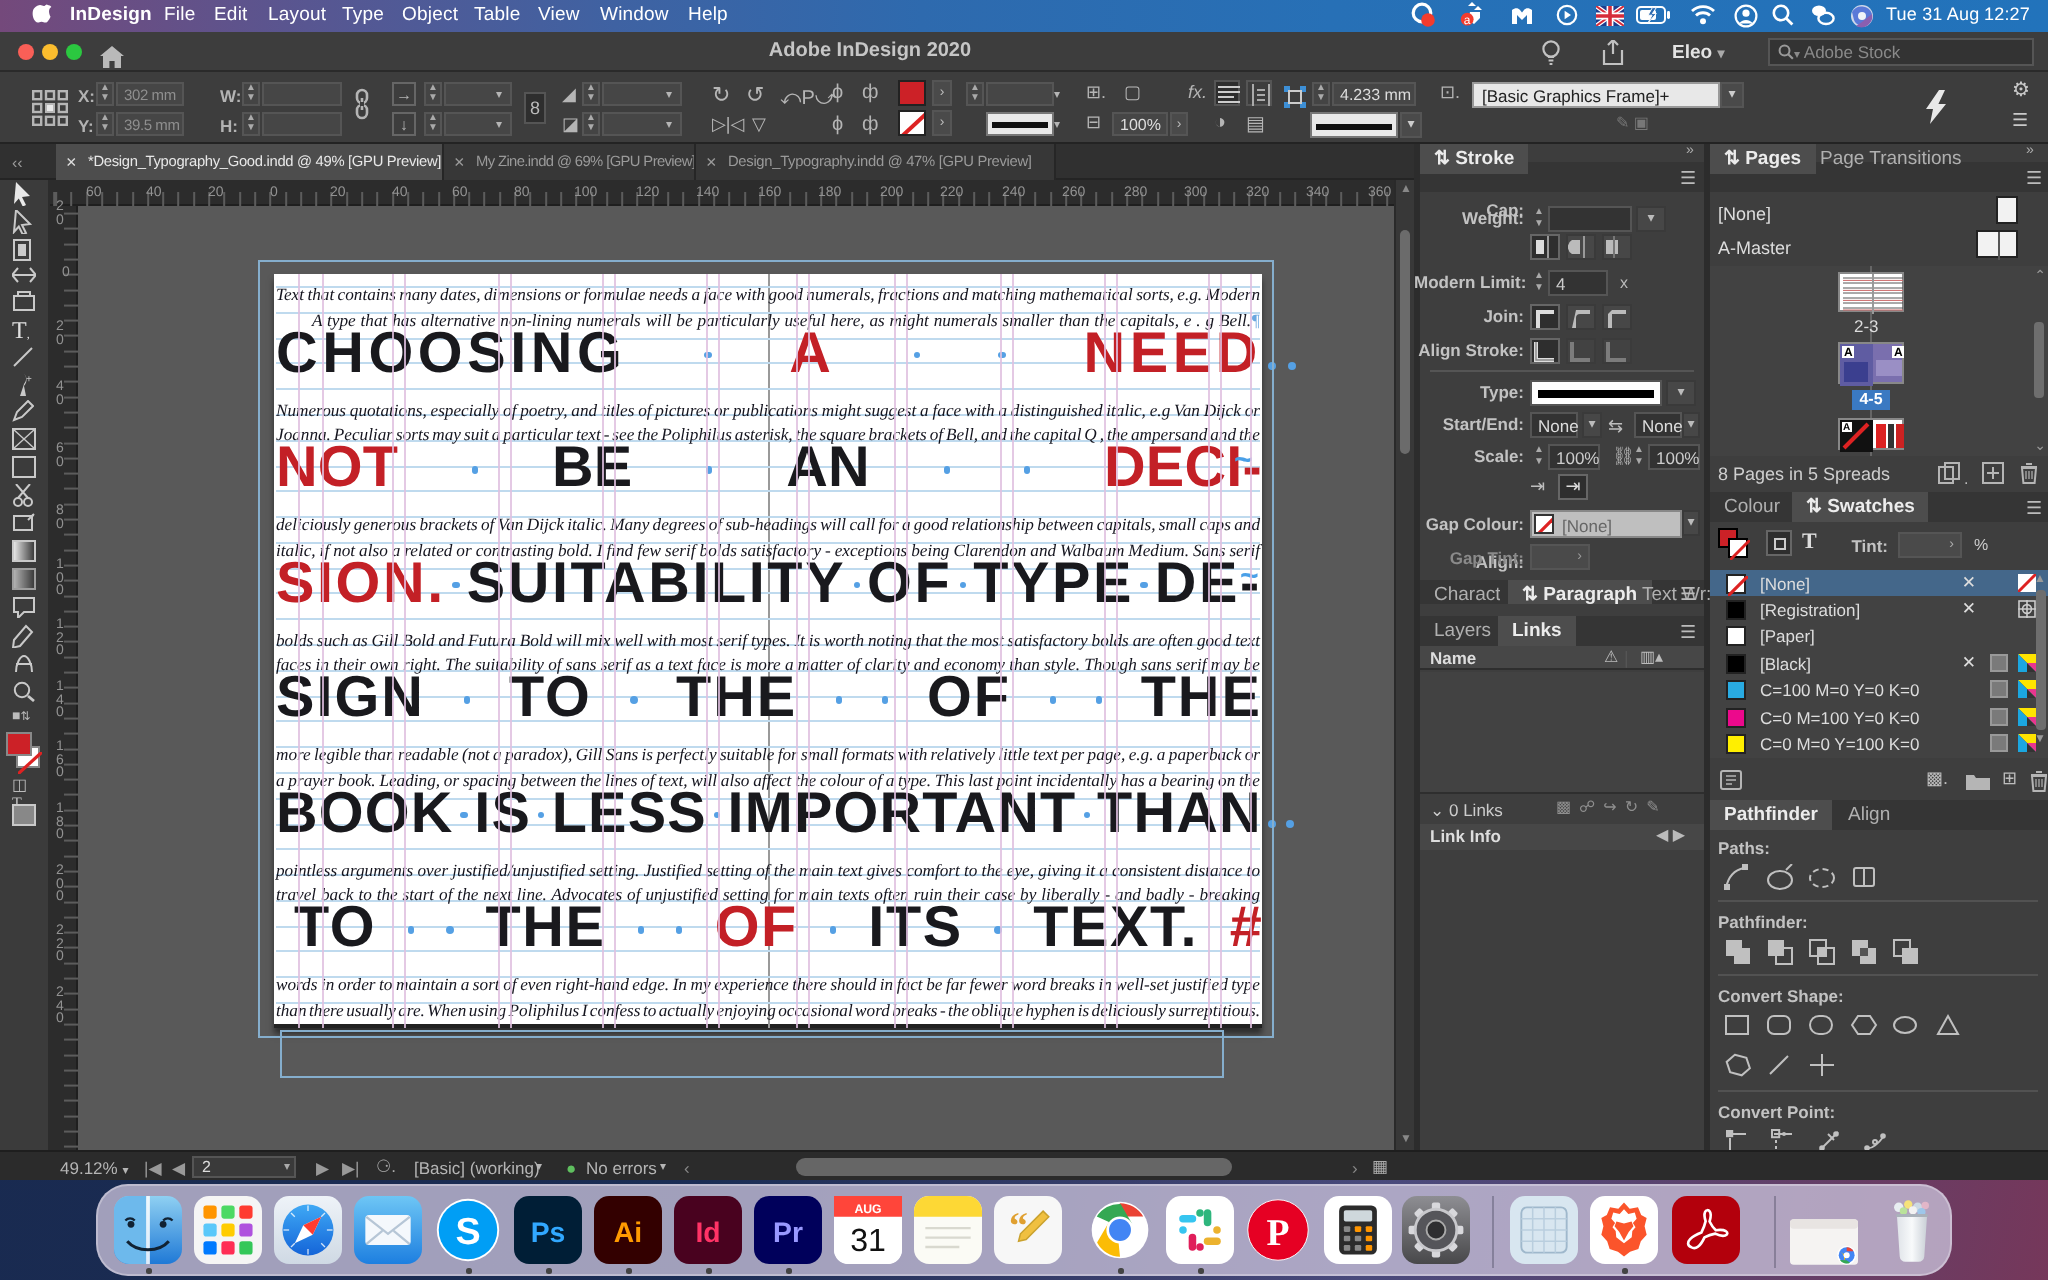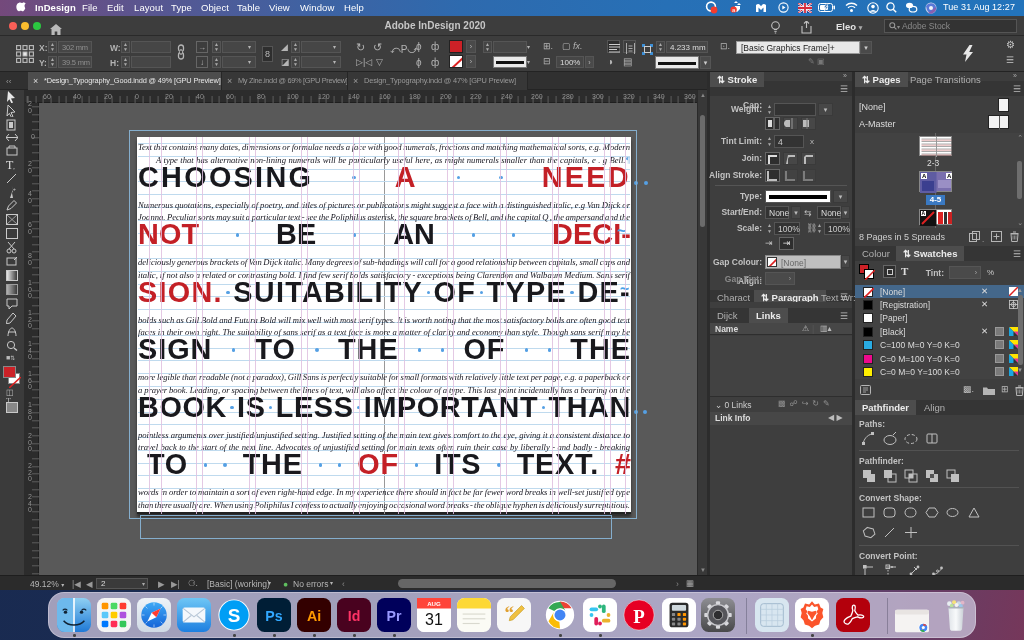--- a/index.html
+++ b/index.html
@@ -253,21 +253,21 @@
   <div class="abs" style="left:466px;top:19px;width:10px;height:13px;background:#4a4a4a;border:1px solid #555;color:#bbb;font-size:7px;text-align:center;line-height:12px;">›</div>
   <div class="cstep" style="left:483px;top:5px;">▲<br>▼</div>
   <div class="cfield" style="left:493px;top:5px;width:34px;"></div>
   <div class="cicon" style="left:527px;top:7px;font-size:6px;">▾</div>
   <div class="abs" style="left:493px;top:20px;width:34px;height:12px;background:#e9e9e9;border:1px solid #777;">
       <div style="margin:4px 2px;height:3px;background:#111;"></div>
     </div>
   <div class="cicon" style="left:527px;top:22px;font-size:6px;">▾</div>
   <div class="cicon" style="left:543px;top:5px;font-size:9px;">⊞.</div>
   <div class="cicon" style="left:562px;top:5px;font-size:9px;">▢</div>
-  <div class="cicon" style="left:573px;top:5px;font-style:italic;">fx.</div>
+  <div class="cicon" style="left:594px;top:5px;font-style:italic;">fx.</div>
   <div class="cicon" style="left:543px;top:20px;font-size:9px;">⊟</div>
   <div class="cfield" style="left:556px;top:20px;width:28px;color:#ddd;">100%</div>
   <div class="abs" style="left:585px;top:20px;width:9px;height:12px;background:#4a4a4a;border:1px solid #555;color:#bbb;font-size:7px;text-align:center;line-height:11px;">›</div>
   <div class="abs" style="left:607px;top:4px;width:13px;height:13px;background:#2e2e2e;border:1px solid #555;"><svg width="11" height="11" style="margin:1px;">
         <g stroke="#ccc" stroke-width="1">
           <line x1="0" y1="1.5" x2="11" y2="1.5"></line>
           <line x1="0" y1="4" x2="11" y2="4"></line>
           <line x1="0" y1="6.5" x2="8" y2="6.5"></line>
           <line x1="0" y1="9" x2="11" y2="9"></line>
         </g>
@@ -618,21 +618,21 @@
         <line x1="8" y1="0" x2="8" y2="11" stroke="#999"></line>
       </svg></div>
   <div class="pbtn" style="left:76px;top:45px;"><svg width="13" height="11">
         <path d="M2 9a4 4 0 0 1 0-7h4v7z" fill="#bbb"></path>
         <line x1="8" y1="0" x2="8" y2="11" stroke="#999"></line>
       </svg></div>
   <div class="pbtn" style="left:94px;top:45px;"><svg width="13" height="11">
         <rect x="1" y="2" width="6" height="7" fill="#bbb"></rect>
         <line x1="5" y1="0" x2="5" y2="11" stroke="#777"></line>
       </svg></div>
-  <div class="plabel" style="left:0px;top:64px;width:55px;">Tint Limit:</div>
+  <div class="plabel" style="left:0px;top:64px;width:55px;">Modern Limit:</div>
   <div class="pstep" style="left:58px;top:63px;">▲<br>▼</div>
   <div class="pfield" style="left:67px;top:63px;width:30px;">4</div>
   <div class="abs" style="left:103px;top:65px;color:#bbb;font-size:8px;">x</div>
   <div class="plabel" style="left:0px;top:81px;width:55px;">Join:</div>
   <div class="pbtn sel" style="left:58px;top:80px;"><svg width="13" height="11">
         <path d="M2 2h9v2h-7v7h-2z" fill="#ddd"></path>
       </svg></div>
   <div class="pbtn" style="left:76px;top:80px;"><svg width="13" height="11">
         <path d="M4 2h7v2h-5a2 2 0 0 0-2 2v5h-2z" fill="#bbb"></path>
       </svg></div>
@@ -683,21 +683,21 @@
   <div class="abs" style="left:58px;top:200px;width:30px;height:13px;background:#4a4a4a;border:1px solid #555;color:#999;font-size:7px;text-align:right;line-height:12px;padding-right:3px;">›</div>
 
   <div class="ptabs" style="left:3px;top:218px;width:142px;"></div>
   <div class="ptab" style="left:3px;top:218px;max-width:40px;overflow:hidden;padding-right:0;">Charact</div>
   <div class="ptab on" style="left:47px;top:218px;">⇅ Paragraph</div>
   <div class="ptab" style="left:112px;top:218px;padding:0 2px;">Text Wr:</div>
   <div class="abs" style="left:133px;top:220px;color:#bbb;font-size:9px;">☰</div>
 
   <div class="abs" style="left:3px;top:230px;width:142px;height:6px;background:#3e3e3e;"></div>
   <div class="ptabs" style="left:3px;top:236px;width:142px;"></div>
-  <div class="ptab" style="left:3px;top:236px;">Dijck</div>
+  <div class="ptab" style="left:3px;top:236px;">Layers</div>
   <div class="ptab on" style="left:42px;top:236px;">Links</div>
   <div class="abs" style="left:133px;top:239px;color:#bbb;font-size:9px;">☰</div>
   <div class="abs" style="left:3px;top:251px;width:142px;height:12px;background:#474747;border-bottom:1px solid #2e2e2e;">
     <div style="position:absolute;left:5px;top:1px;font-weight:bold;color:#ddd;font-size:8.5px;">Name</div>
     <div style="position:absolute;left:92px;top:1px;color:#bbb;font-size:8px;">⚠</div>
     <div style="position:absolute;left:102px;top:1px;color:#555;">|</div>
     <div style="position:absolute;left:110px;top:1px;color:#bbb;font-size:8px;">▥▴</div>
   </div>
   <div class="abs" style="left:3px;top:264px;width:142px;height:60px;background:#424242;"></div>
   <div class="abs" style="left:3px;top:324px;width:142px;height:14px;background:#3e3e3e;border-top:1px solid #2e2e2e;">

